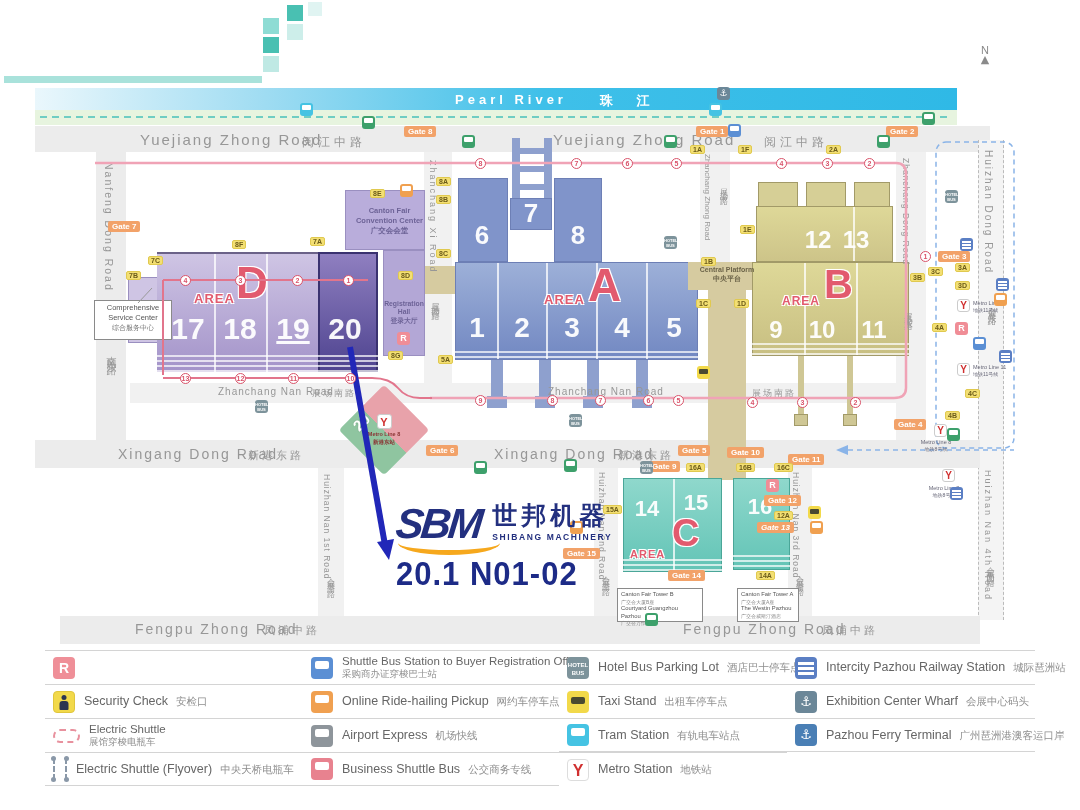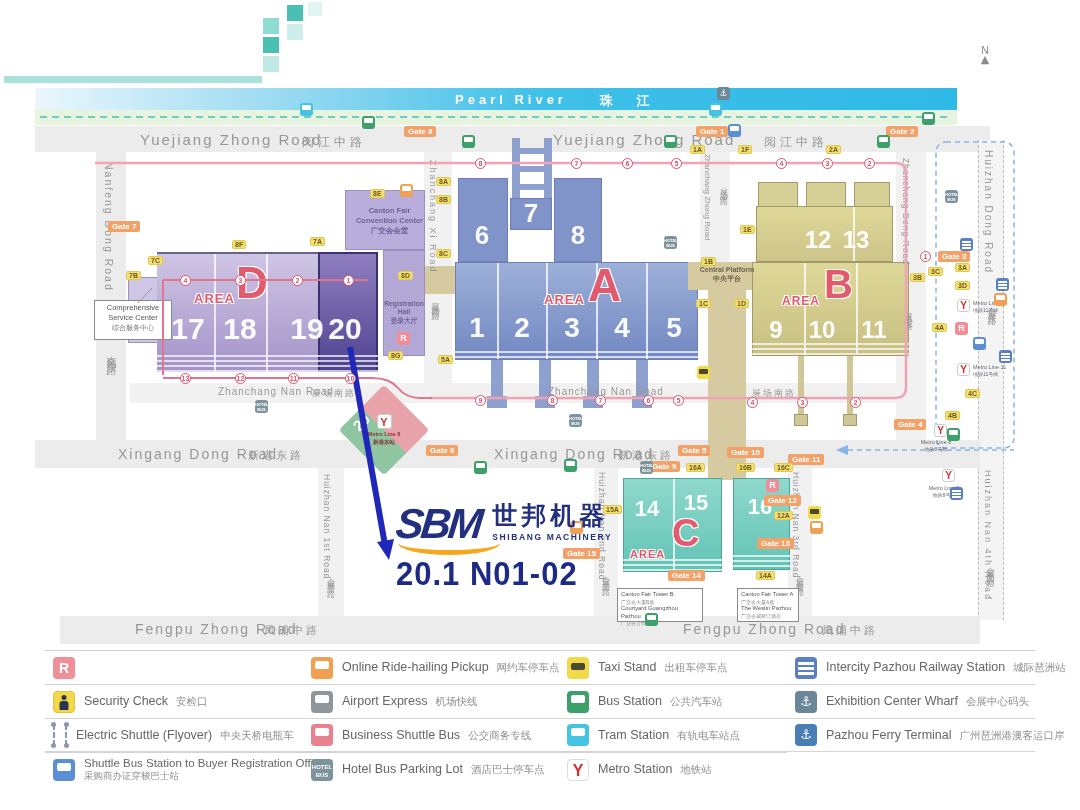--- a/index.html
+++ b/index.html
@@ -198,21 +198,21 @@
   <div class="blk" style="left:157px;top:252px;width:221px;height:120px;background:linear-gradient(180deg,#cfc5e4,#a393c9);border-top:2px solid #6b6288;">
     <div class="vdiv" style="left:57px;"></div>
     <div class="vdiv" style="left:109px;"></div>
   </div>
   <div class="blk" style="left:318px;top:252px;width:60px;height:120px;background:linear-gradient(180deg,#8f7fc0,#4f4490);border:2px solid #3a3270;"></div>
   <div class="stripes" style="left:157px;top:352px;width:221px;height:20px;"></div>
   <span class="aw" style="left:194px;top:291px;font-size:13px;">AREA</span>
   <span class="aw" style="left:236px;top:258px;font-size:44px;">D</span>
   <span class="hn" style="left:168px;top:312px;font-size:30px;">17</span>
   <span class="hn" style="left:220px;top:312px;font-size:30px;">18</span>
-  <span class="hn" style="left:287px;top:312px;font-size:30px;">19</span>
+  <span class="hn" style="left:273px;top:312px;font-size:30px;text-decoration:underline;">19</span>
   <span class="hn" style="left:325px;top:312px;font-size:30px;">20</span>
 
   <div class="blk" style="left:345px;top:190px;width:80px;height:60px;background:#b9addb;border:1px solid #9a8fc0;"></div>
   <div class="blk" style="left:383px;top:250px;width:42px;height:106px;background:#b3a7d6;border:1px solid #9a8fc0;"></div>
   <div class="btext" style="left:346px;top:206px;width:87px;font-size:7.5px;line-height:1.3;">
     <div>Canton Fair</div>
     <div>Convention Center</div>
     <div>广交会会堂</div>
   </div>
   <div class="btext" style="left:383px;top:300px;width:42px;font-size:6.8px;line-height:1.25;">
@@ -377,21 +377,21 @@
       <span class="gate" style="left: 696px; top: 126px;">Gate 1</span>
       <span class="gate" style="left: 886px; top: 126px;">Gate 2</span>
       <span class="gate" style="left: 938px; top: 251px;">Gate 3</span>
       <span class="gate" style="left: 894px; top: 419px;">Gate 4</span>
       <span class="gate" style="left: 678px; top: 445px;">Gate 5</span>
       <span class="gate" style="left: 426px; top: 445px;">Gate 6</span>
       <span class="gate" style="left: 605px; top: 461px; margin-left: 43px;">Gate 9</span>
       <span class="gate" style="left: 727px; top: 447px;">Gate 10</span>
       <span class="gate" style="left: 788px; top: 454px;">Gate 11</span>
       <span class="gate" style="left: 764px; top: 495px;">Gate 12</span>
-      <span class="gate" style="left: 757px; top: 538px;">Gate 13</span>
+      <span class="gate" style="left: 757px; top: 522px; font-style: italic;">Gate 13</span>
       <span class="gate" style="left: 668px; top: 570px;">Gate 14</span>
       <span class="gate" style="left: 563px; top: 548px;">Gate 15</span>
     </div>
   <div>
 
   <span class="chip" style="left: 126px; top: 271px;">7B</span>
       <span class="chip" style="left: 148px; top: 256px;">7C</span>
       <span class="chip" style="left: 232px; top: 240px;">8F</span>
       <span class="chip" style="left: 310px; top: 237px;">7A</span>
       <span class="chip" style="left: 370px; top: 189px;">8E</span>
@@ -494,20 +494,27 @@
   <div class="lg-cell stack">
         <span class="lgi lg-reg"></span>
       </div>
       <div class="lg-cell">
         <span class="lgi lg-sec"></span>
         <span class="txt">
           <span class="en">Security Check</span>
           <span class="zh">安检口</span>
         </span>
       </div>
+      <div class="lg-cell stack">
+        <span class="lgi lg-es"></span>
+        <span class="txt">
+          <span class="en">Electric Shuttle</span>
+          <span class="zh">展馆穿梭电瓶车</span>
+        </span>
+      </div>
       <div class="lg-cell last">
         <span class="lgi lg-fly"></span>
         <span class="txt">
           <span class="en">Electric Shuttle (Flyover)</span>
           <span class="zh">中央天桥电瓶车</span>
         </span>
       </div>
       <div class="lg-cell stack">
         <span class="lgi lg-veh lg-sbus"></span>
         <span class="txt">
@@ -543,27 +550,20 @@
           <span class="zh">酒店巴士停车点</span>
         </span>
       </div>
       <div class="lg-cell">
         <span class="lgi lg-taxi"></span>
         <span class="txt">
           <span class="en">Taxi Stand</span>
           <span class="zh">出租车停车点</span>
         </span>
       </div>
-      <div class="lg-cell">
-        <span class="lgi lg-veh lg-bus"></span>
-        <span class="txt">
-          <span class="en">Bus Station</span>
-          <span class="zh">公共汽车站</span>
-        </span>
-      </div>
       <div class="lg-cell last">
         <span class="lgi lg-veh lg-tram"></span>
         <span class="txt">
           <span class="en">Tram Station</span>
           <span class="zh">有轨电车站点</span>
         </span>
       </div>
       <div class="lg-cell">
         <span class="lgi lg-metro"></span>
         <span class="txt">

